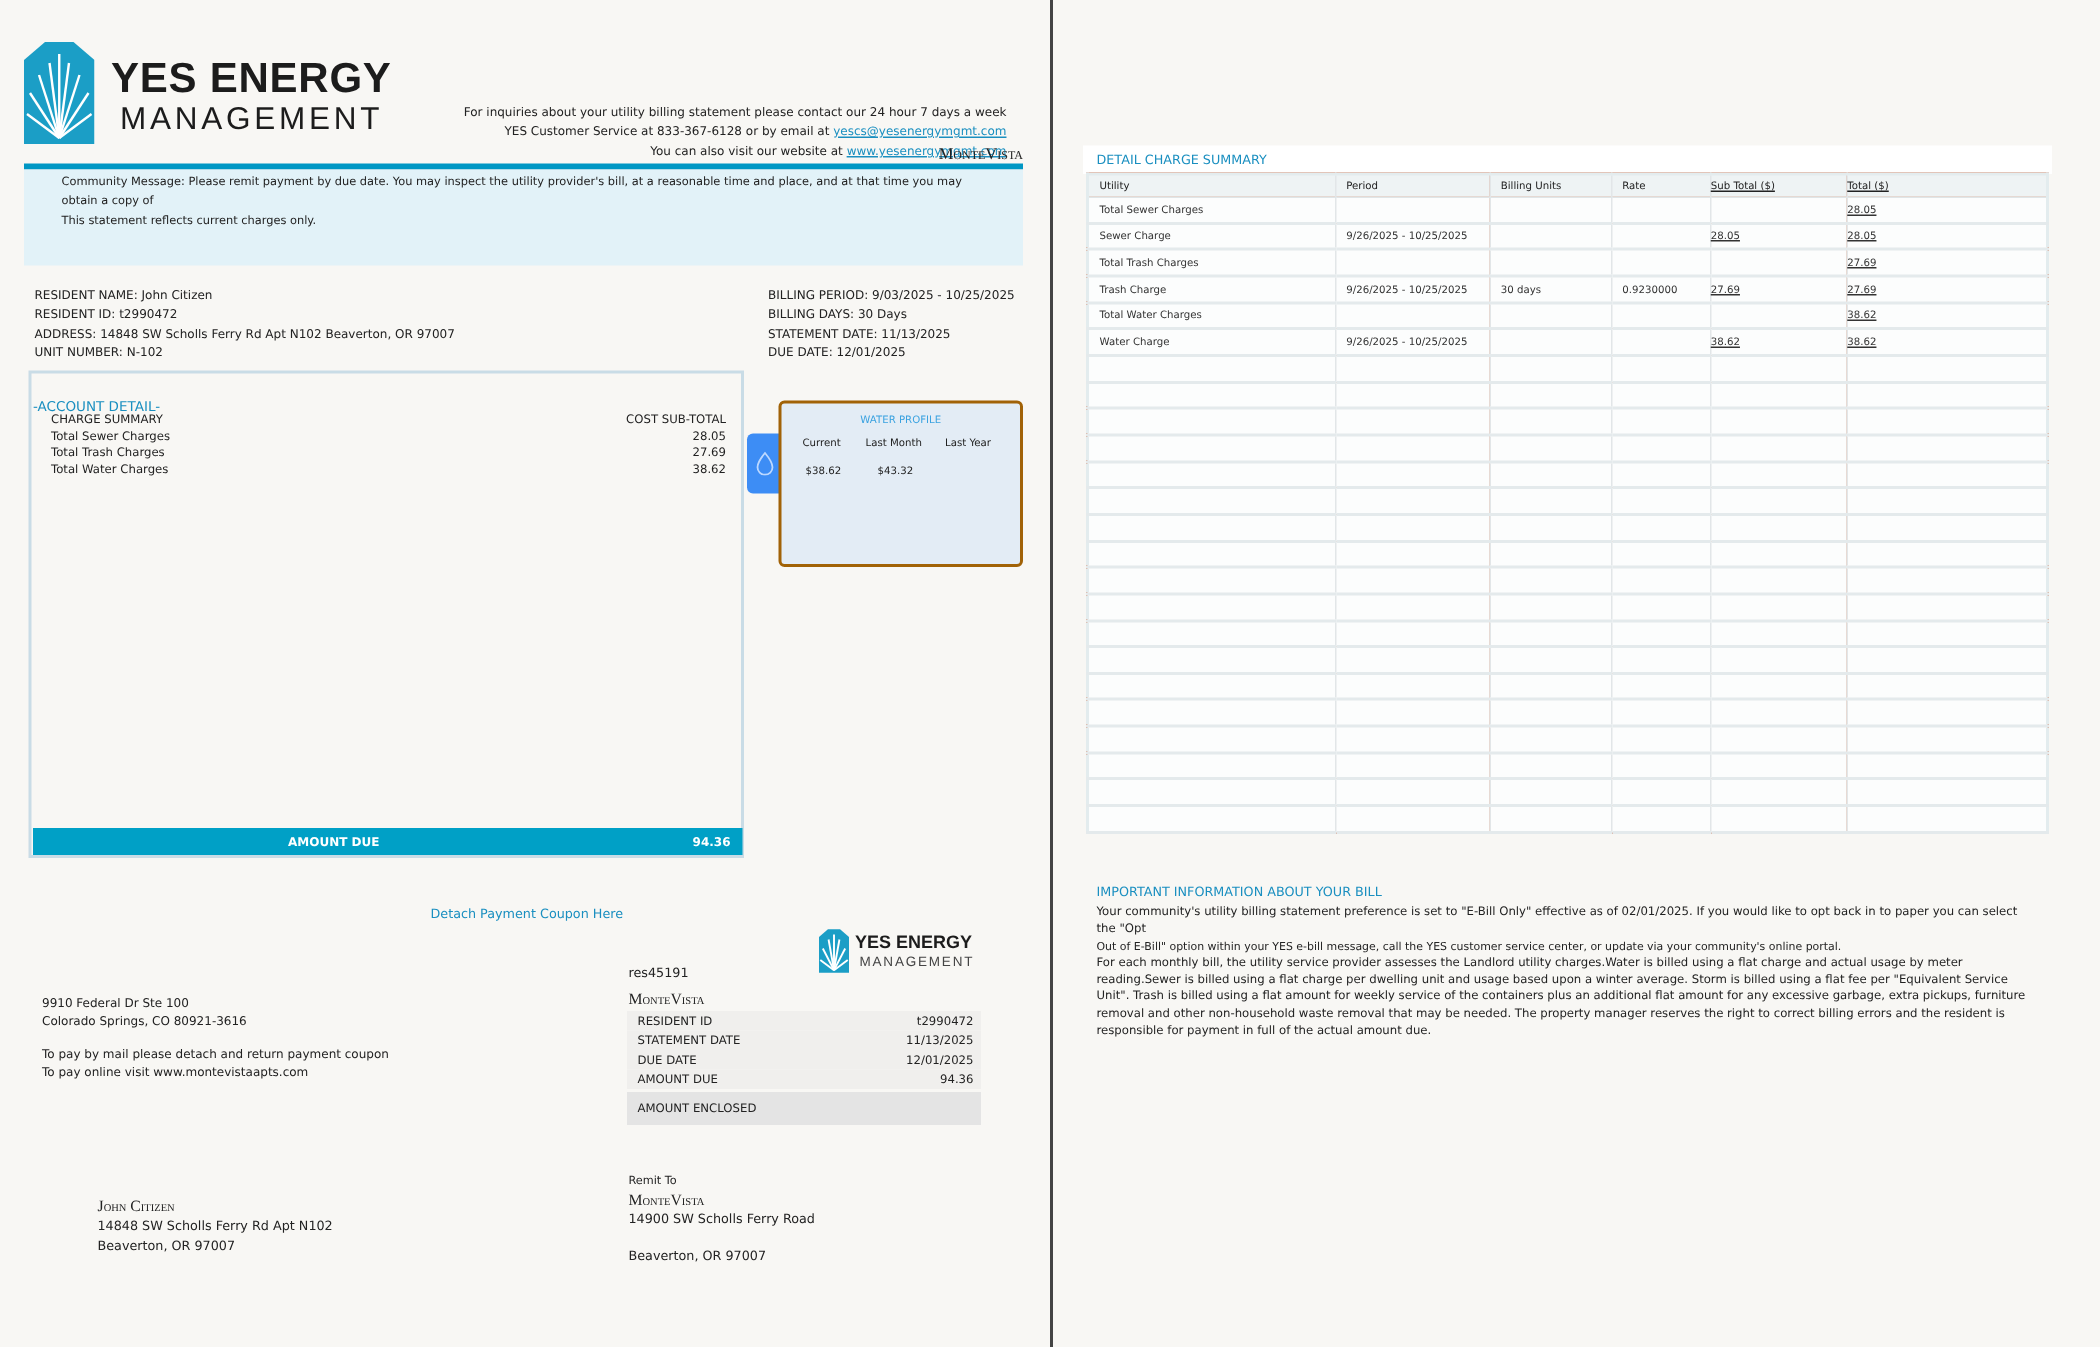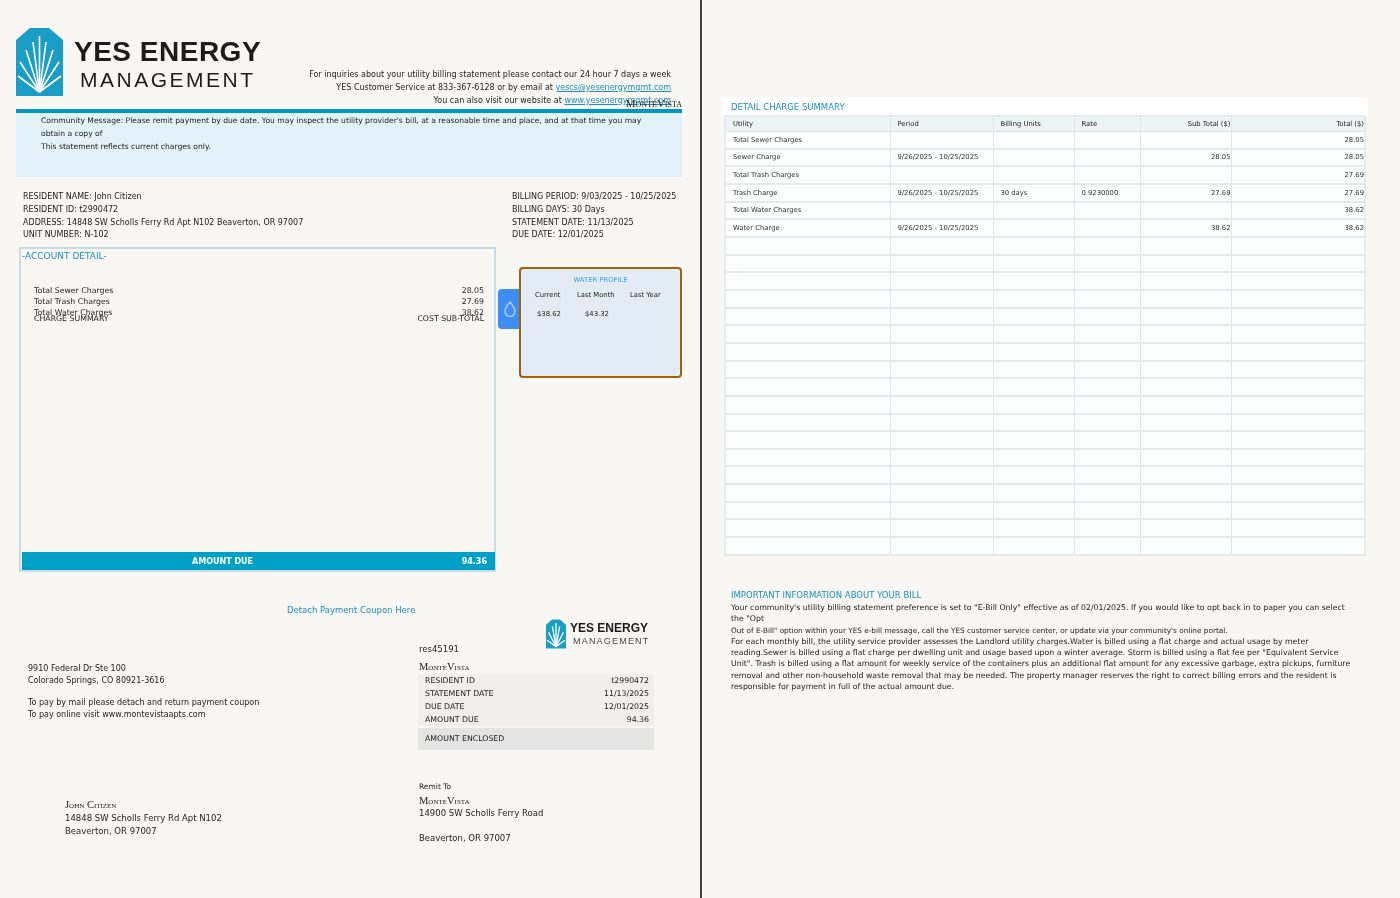--- a/index.html
+++ b/index.html
@@ -13,22 +13,22 @@
   .logo-text-1 { font-family: "Liberation Sans", sans-serif; font-weight: bold; font-size: 28px; letter-spacing: 0.5px; color: #1c1c1c; line-height: 28px; }
   .logo-text-2 { font-family: "Liberation Sans", sans-serif; font-size: 21px; letter-spacing: 2.5px; color: #1c1c1c; line-height: 24px; }
   .contact { right: 729px; top: 42px; text-align: right; font-size: 8px; line-height: 13px; color: #222; margin-top: 26px; }
   .contact a { color: #1a8fc0; text-decoration: underline; }
   .mv-top { right: 718px; top: 97px; font-size: 11px; color: #222; font-family: "Liberation Serif", serif; }
   .blue-bar { left: 16px; top: 109px; width: 666px; height: 4px; background: #0097c4; }
   .community { left: 16px; top: 113px; width: 666px; height: 64px; background: #e2f2f8; padding: 2px 25px; font-size: 7.6px; line-height: 12.8px; color: #222; }
   .resident-info { left: 23px; top: 191px; font-size: 8px; line-height: 12.8px; color: #222; }
   .billing-info { left: 512px; top: 191px; font-size: 8px; line-height: 12.8px; color: #222; }
   .acct-box { left: 19px; top: 247px; width: 477px; height: 325px; border: 2px solid #c9dce6; background: #f8f7f4; }
-  .acct-title { position: absolute; left: 1px; top: 2px; font-size: 9px; color: #1a8fc0; }
-  .charge-hdr { position: absolute; left: 13px; top: 26px; width: 450px; display: flex; justify-content: space-between; font-size: 7.8px; color: #222; margin-top: 39px; }
+  .acct-title { position: absolute; left: 1px; top: 18px; font-size: 9px; color: #1a8fc0; }
+  .charge-hdr { position: absolute; left: 13px; top: 26px; width: 450px; display: flex; justify-content: space-between; font-size: 7.8px; color: #222; }
   .charge-row { position: absolute; left: 13px; width: 450px; display: flex; justify-content: space-between; font-size: 7.8px; color: #222; }
   .amount-due-bar { position: absolute; left: 1px; top: 303px; width: 473px; height: 18px; background: #00a0c6; color: #fff; font-size: 8px; font-weight: bold; }
   .amount-due-bar .lbl { position: absolute; left: 170px; top: 5px; }
   .amount-due-bar .val { position: absolute; right: 8px; top: 5px; }
   .water-tab { left: 498px; top: 289px; width: 24px; height: 40px; background: #3d8df5; border-radius: 4px 0 0 4px; display: flex; align-items: center; justify-content: center; }
   .water-card { left: 519px; top: 267px; width: 163px; height: 111px; background: #e3ecf5; border: 2px solid #a16207; border-radius: 4px; }
   .wp-title { position: absolute; left: 0; width: 100%; top: 7px; text-align: center; font-size: 6.8px; color: #3aa2e0; }
   .wp-h { position: absolute; top: 22px; font-size: 6.8px; color: #222; }
   .wp-v { position: absolute; top: 41px; font-size: 6.8px; color: #222; }
   .detach { left: 287px; top: 605px; font-size: 8.5px; color: #1a8fc0; }
@@ -44,21 +44,21 @@
   .recipient .name { font-family: "Liberation Serif", serif; font-size: 10.5px; }
   .remit { left: 419px; top: 780px; font-size: 8.5px; line-height: 13.5px; color: #222; }
   .remit .small { font-size: 7.5px; }
   .remit .mv { font-family: "Liberation Serif", serif; font-size: 10.5px; }
   
   .detail-title { left: 731px; top: 102px; font-size: 8.5px; color: #1a8fc0; }
   .detail-panel { left: 722px; top: 97px; width: 646px; height: 19px; background: #ffffff; }
   .detail-table { left: 724px; top: 115px; width: 642px; height: 441px; border: 2px solid #e3ecee; background: #c2410c; border-collapse: collapse; table-layout: fixed; }
   .detail-table th { height: 15px; font-size: 6.8px; font-weight: normal; color: #222; background: #eef3f4; border-right: 1px solid #e2e6e8; border-bottom: 1px solid #dfe5e7; text-align: left; padding-left: 7px; }
   .detail-table td { height: 17.4px; font-size: 6.8px; color: #333; border-right: 1px solid #e2e6e8; border-bottom: 2px solid #e4eaec; padding-left: 7px; background: #fcfdfd; }
-  .detail-table th.c, .detail-table td.c { text-align: right; padding-left: 0; }
+  .detail-table th.c, .detail-table td.c { text-align: left; padding-left: 0; text-decoration: underline; }
   .info-title { left: 731px; top: 590px; font-size: 8.5px; color: #1a8fc0; }
   .info-body { left: 731px; top: 602px; width: 628px; font-size: 7.8px; line-height: 11.3px; color: #222; }
   .info-body .alt { font-size: 7.3px; }
 </style>
 </head>
 <body>
 
 <div class="abs logo-big">
   <svg class="abs" style="left:0;top:0" width="47" height="68" viewBox="0 0 47 68">
     <path d="M0 12 L14 0 L33 0 L47 12 L47 68 L0 68 Z" fill="#1b9ec6"></path>

